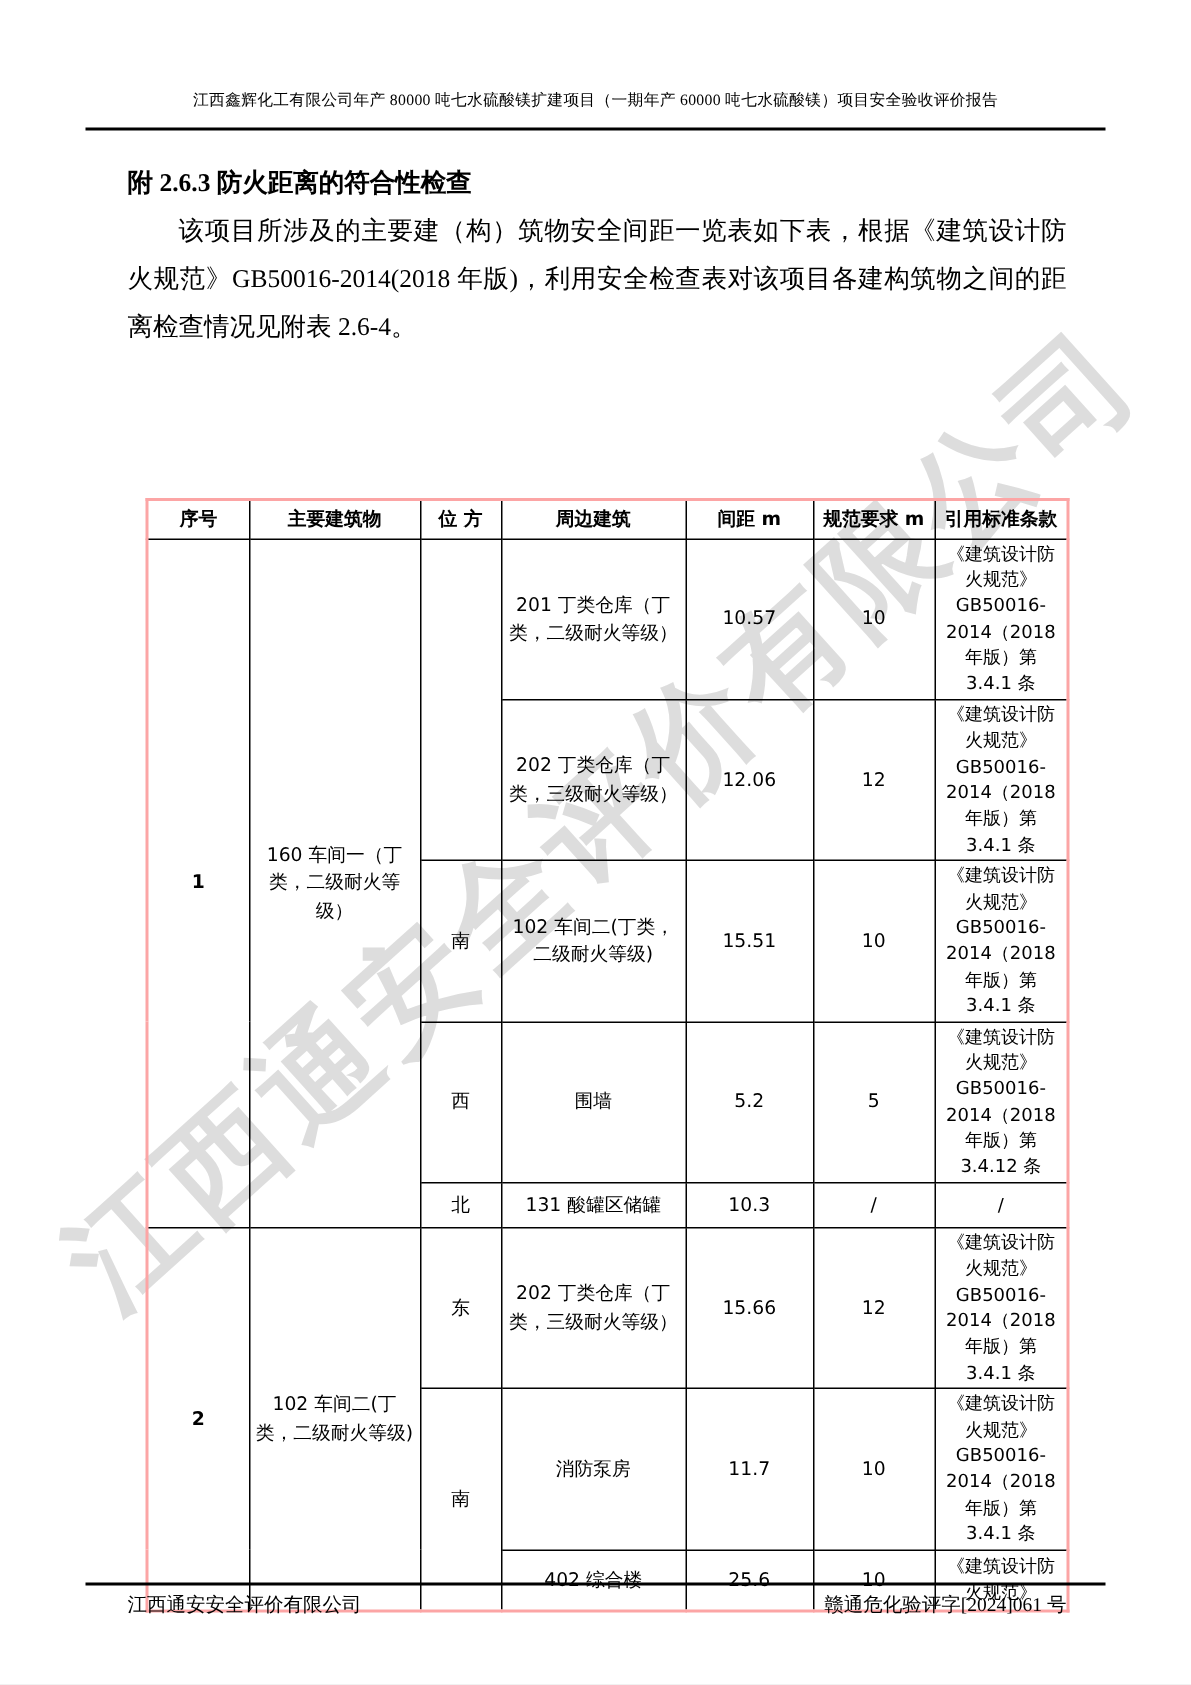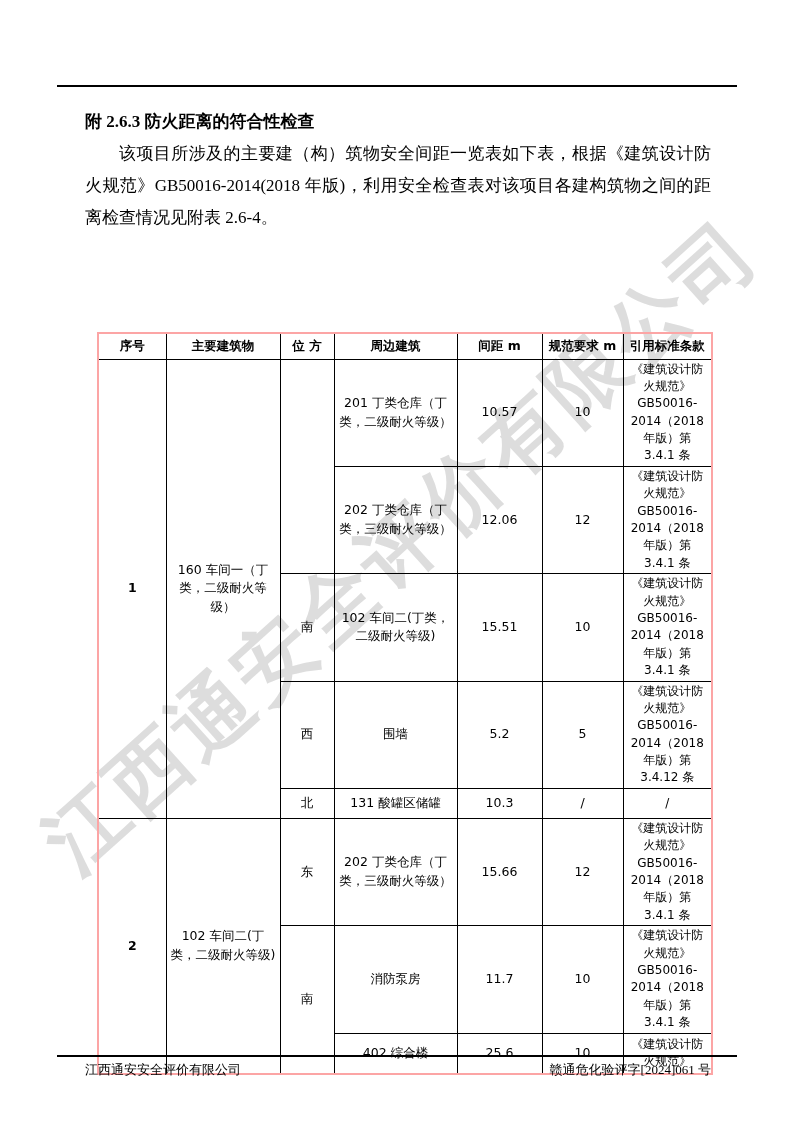--- a/index.html
+++ b/index.html
@@ -73,20 +73,21 @@
     font-family:"Liberation Serif", serif;
   }
 </style>
 </head>
 <body>
 
 <div class="page">
 
   <div class="wm wm-diagonal">江西通安全评价有限公司</div>
 
+  <div class="doc-header">江西鑫辉化工有限公司年产 80000 吨七水硫酸镁扩建项目（一期年产 60000 吨七水硫酸镁）项目安全验收评价报告</div>
   <div class="header-rule"></div>
 
   <div class="body-text">
     <p class="sub-heading">附 2.6.3 防火距离的符合性检查</p>
     <p>该项目所涉及的主要建（构）筑物安全间距一览表如下表，根据《建筑设计防火规范》GB50016-2014(2018 年版)，利用安全检查表对该项目各建构筑物之间的距离检查情况见附表 2.6-4。</p>
   </div>
 
   <table class="dist-table">
     <colgroup>
       <col style="width:68px">

